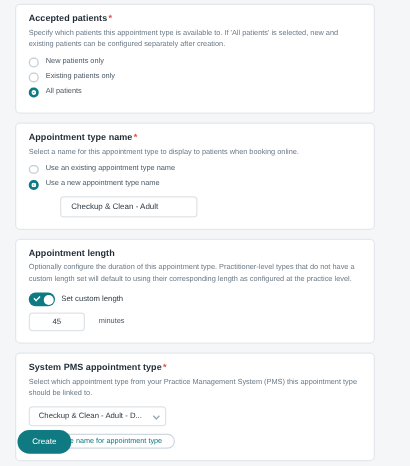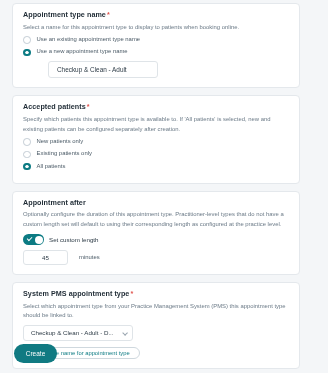--- a/index.html
+++ b/index.html
@@ -228,20 +228,42 @@
     border: none;
   }
 </style>
 </head>
 <body>
 
 <div class="page">
 
   <div class="card">
     <div class="card-title">
+      <span>Accepted patients</span><span class="req">*</span>
+    </div>
+    <p class="card-desc">Specify which patients this appointment type is available to. If 'All patients' is selected, new and existing patients can be configured separately after creation.</p>
+
+    <div class="radio-row">
+      <span class="radio"></span>
+      <span class="radio-label">New patients only</span>
+    </div>
+
+    <div class="radio-row">
+      <span class="radio"></span>
+      <span class="radio-label">Existing patients only</span>
+    </div>
+
+    <div class="radio-row">
+      <span class="radio checked"></span>
+      <span class="radio-label">All patients</span>
+    </div>
+  </div>
+
+  <div class="card">
+    <div class="card-title">
       <span>Appointment type name</span><span class="req">*</span>
     </div>
     <p class="card-desc">Select a name for this appointment type to display to patients when booking online.</p>
 
     <div class="radio-row">
       <span class="radio"></span>
       <span class="radio-label">Use an existing appointment type name</span>
     </div>
 
     <div class="radio-row">
@@ -249,43 +271,21 @@
       <span class="radio-label">Use a new appointment type name</span>
     </div>
 
     <div class="text-input">
       <span placeholder="Appointment type name">Checkup &amp; Clean - Adult</span>
     </div>
   </div>
 
   <div class="card">
     <div class="card-title">
-      <span>Accepted patients</span><span class="req">*</span>
-    </div>
-    <p class="card-desc">Specify which patients this appointment type is available to. If 'All patients' is selected, new and existing patients can be configured separately after creation.</p>
-
-    <div class="radio-row">
-      <span class="radio"></span>
-      <span class="radio-label">New patients only</span>
-    </div>
-
-    <div class="radio-row">
-      <span class="radio"></span>
-      <span class="radio-label">Existing patients only</span>
-    </div>
-
-    <div class="radio-row">
-      <span class="radio checked"></span>
-      <span class="radio-label">All patients</span>
-    </div>
-  </div>
-
-  <div class="card">
-    <div class="card-title">
-      <span>Appointment after</span>
+      <span>Appointment length</span>
     </div>
     <p class="card-desc">Optionally configure the duration of this appointment type. Practitioner-level types that do not have a custom length set will default to using their corresponding length as configured at the practice level.</p>
 
     <div class="toggle-row">
       <span class="toggle">
         <span class="tick"></span>
         <span class="knob"></span>
       </span>
       <span class="toggle-label">Set custom length</span>
     </div>

